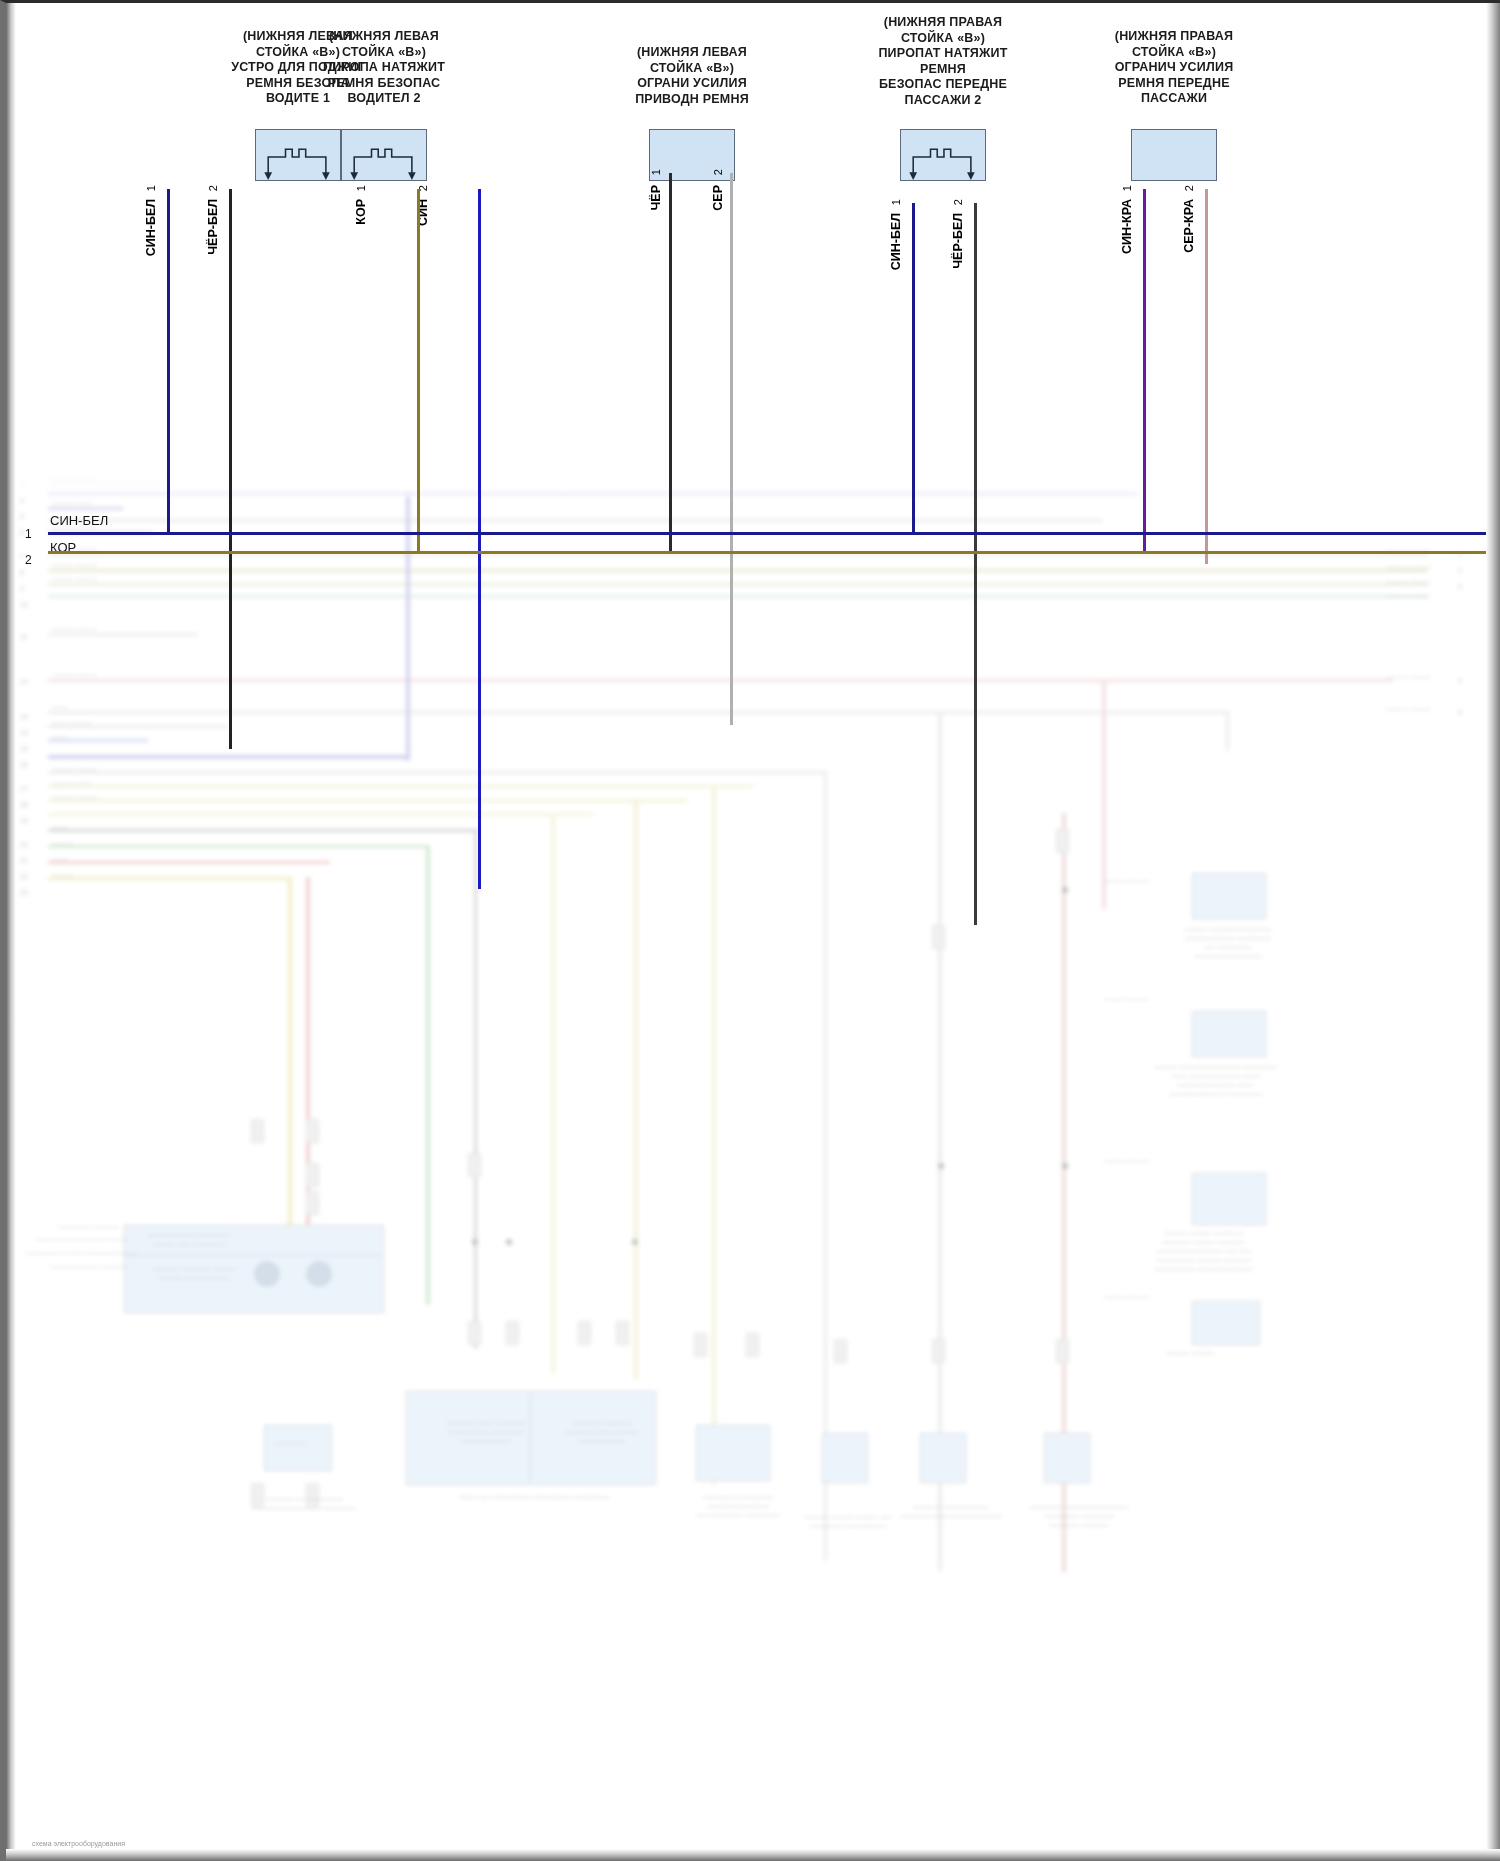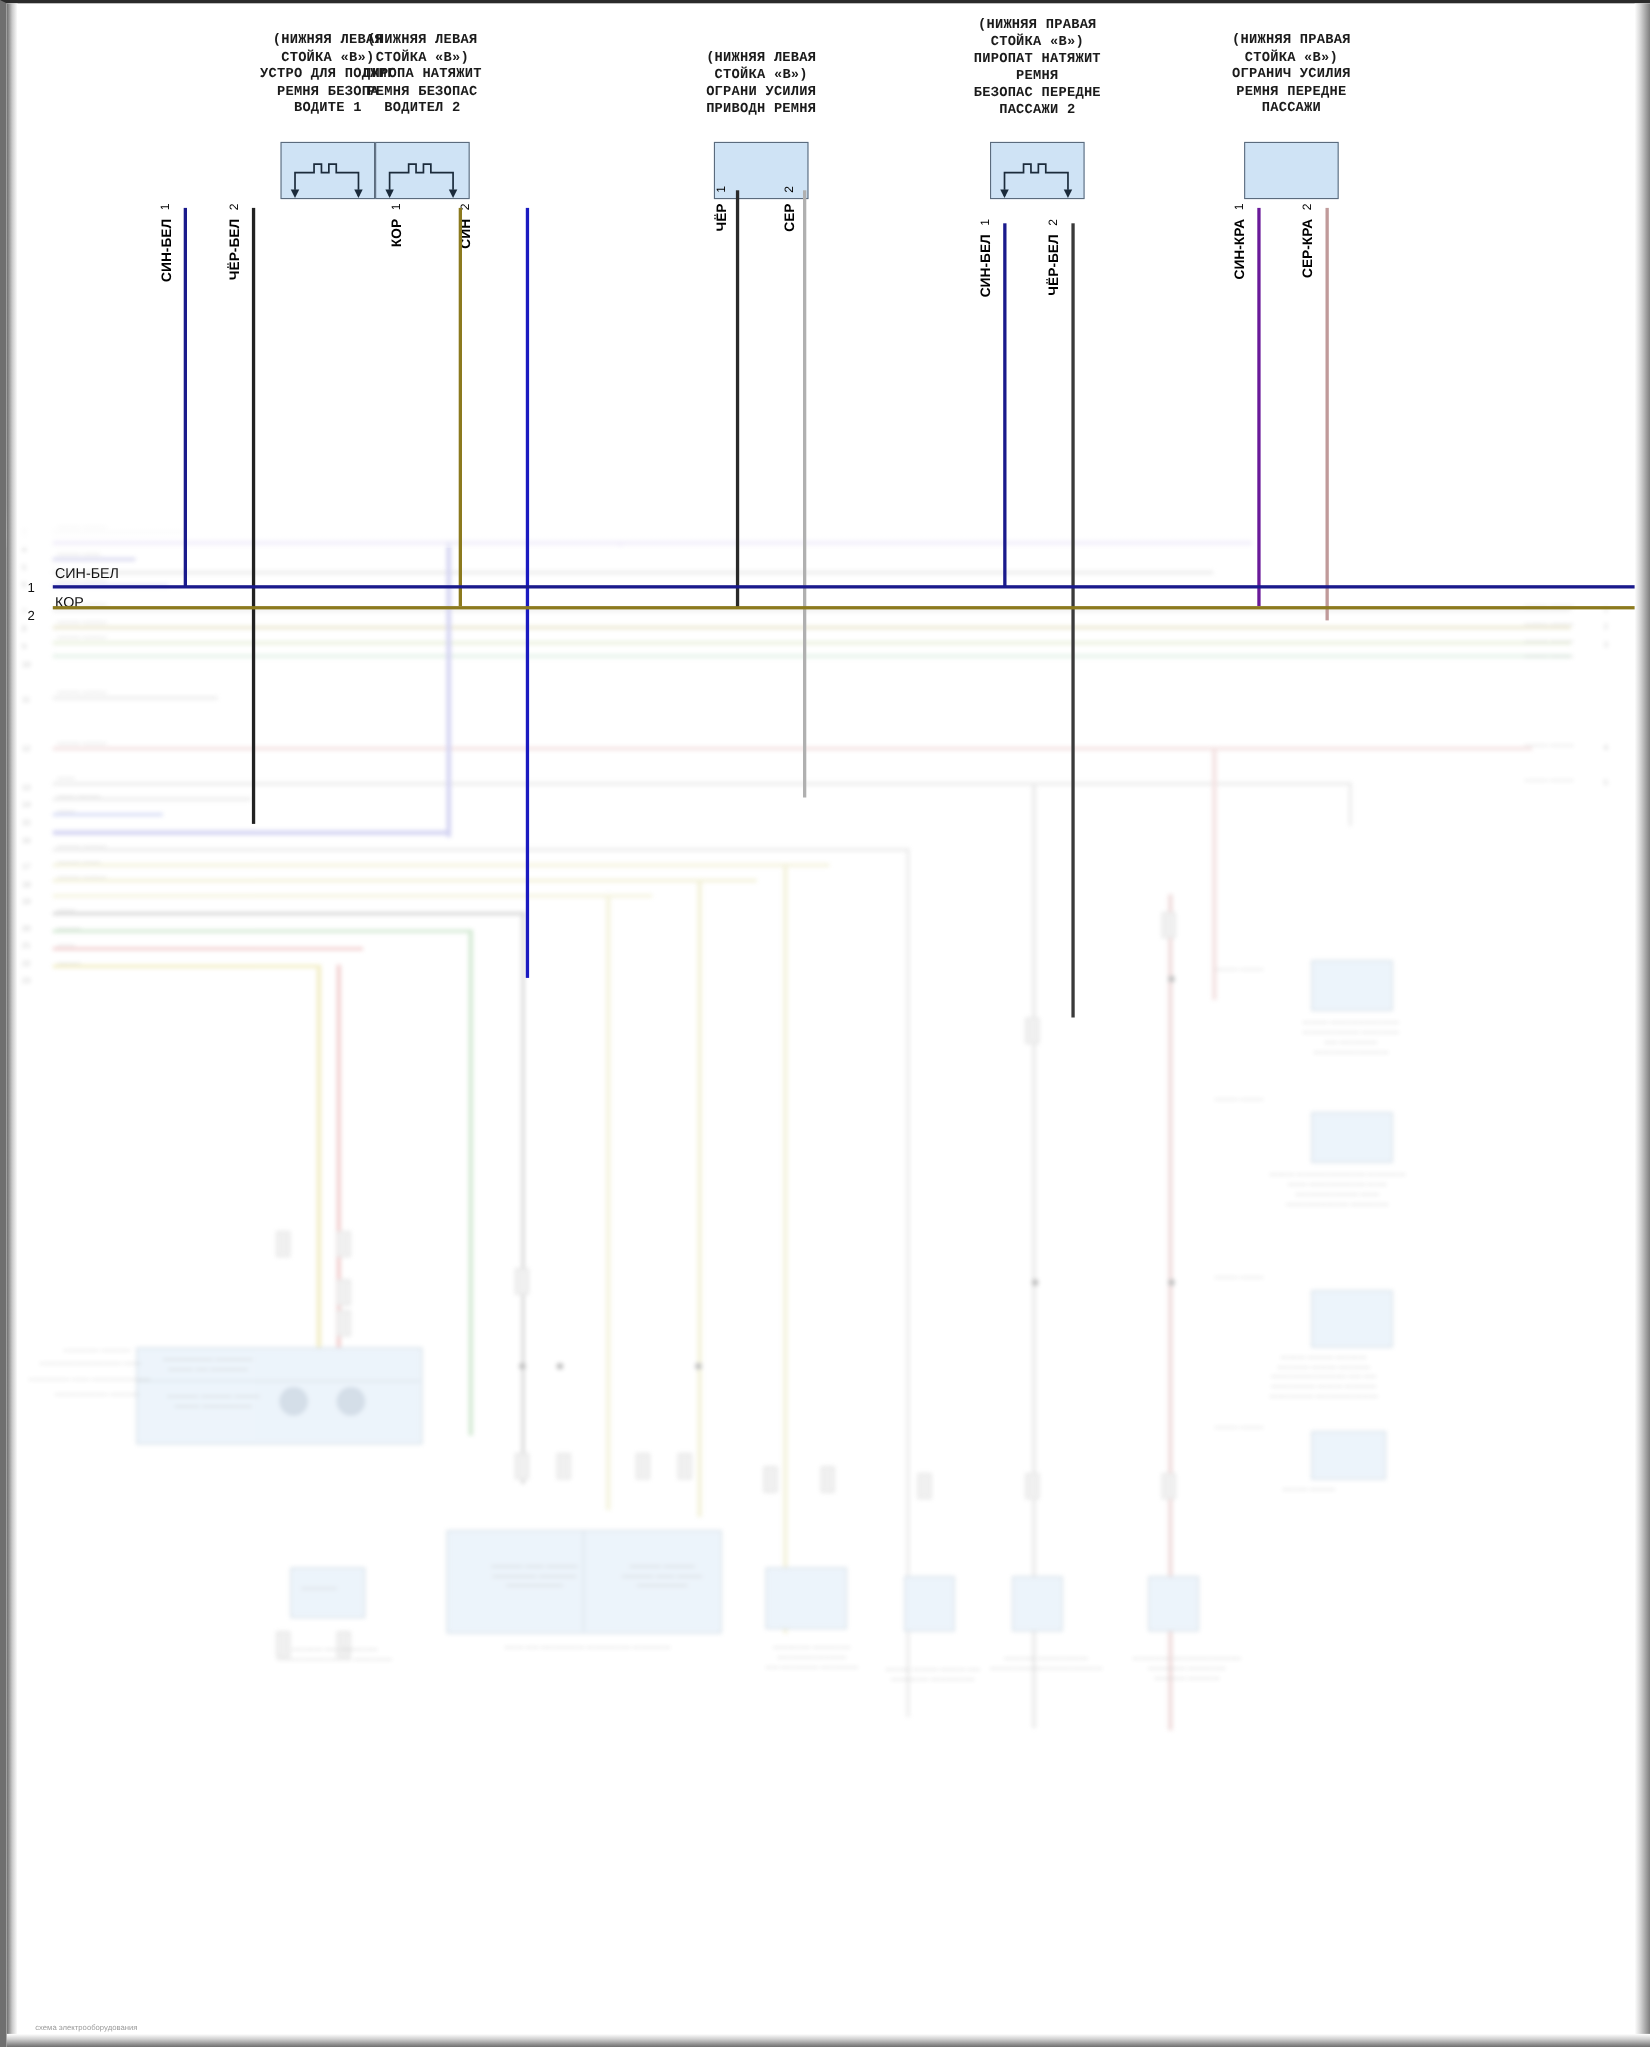--- a/index.html
+++ b/index.html
@@ -19,21 +19,21 @@
   .edge-right{position:absolute;top:0;right:0;width:14px;height:1861px;
     background:linear-gradient(to right,#ffffff 0%, #d9d9d9 35%, #7e7e7e 100%);}
   .edge-bottom{position:absolute;left:0;bottom:0;width:1500px;height:12px;
     background:linear-gradient(to bottom,#ffffff 0%, #cfcfcf 40%, #6e6e6e 100%);}
   .edge-left{position:absolute;top:0;left:0;width:10px;height:1861px;
     background:linear-gradient(to left,#ffffff 0%, #c9c9c9 50%, #6a6a6a 100%);}
 
   
   #sharp{position:absolute;left:0;top:0;width:1500px;height:1861px;}
 
-  .comp{position:absolute;font-family:Liberation Mono, monospace;}
+  .comp{position:absolute;}
   .comp .cap{
     position:absolute;left:50%;transform:translateX(-50%);
     text-align:center;white-space:pre-line;
     font-size:12.5px;line-height:15.5px;color:#1b1b1b;font-weight:700;
     letter-spacing:.2px;
   }
   .comp .box{
     position:absolute;left:50%;transform:translateX(-50%);
     width:86px;height:52px;background:#cfe3f5;border:1.6px solid #5b6b7d;
     box-sizing:border-box;

